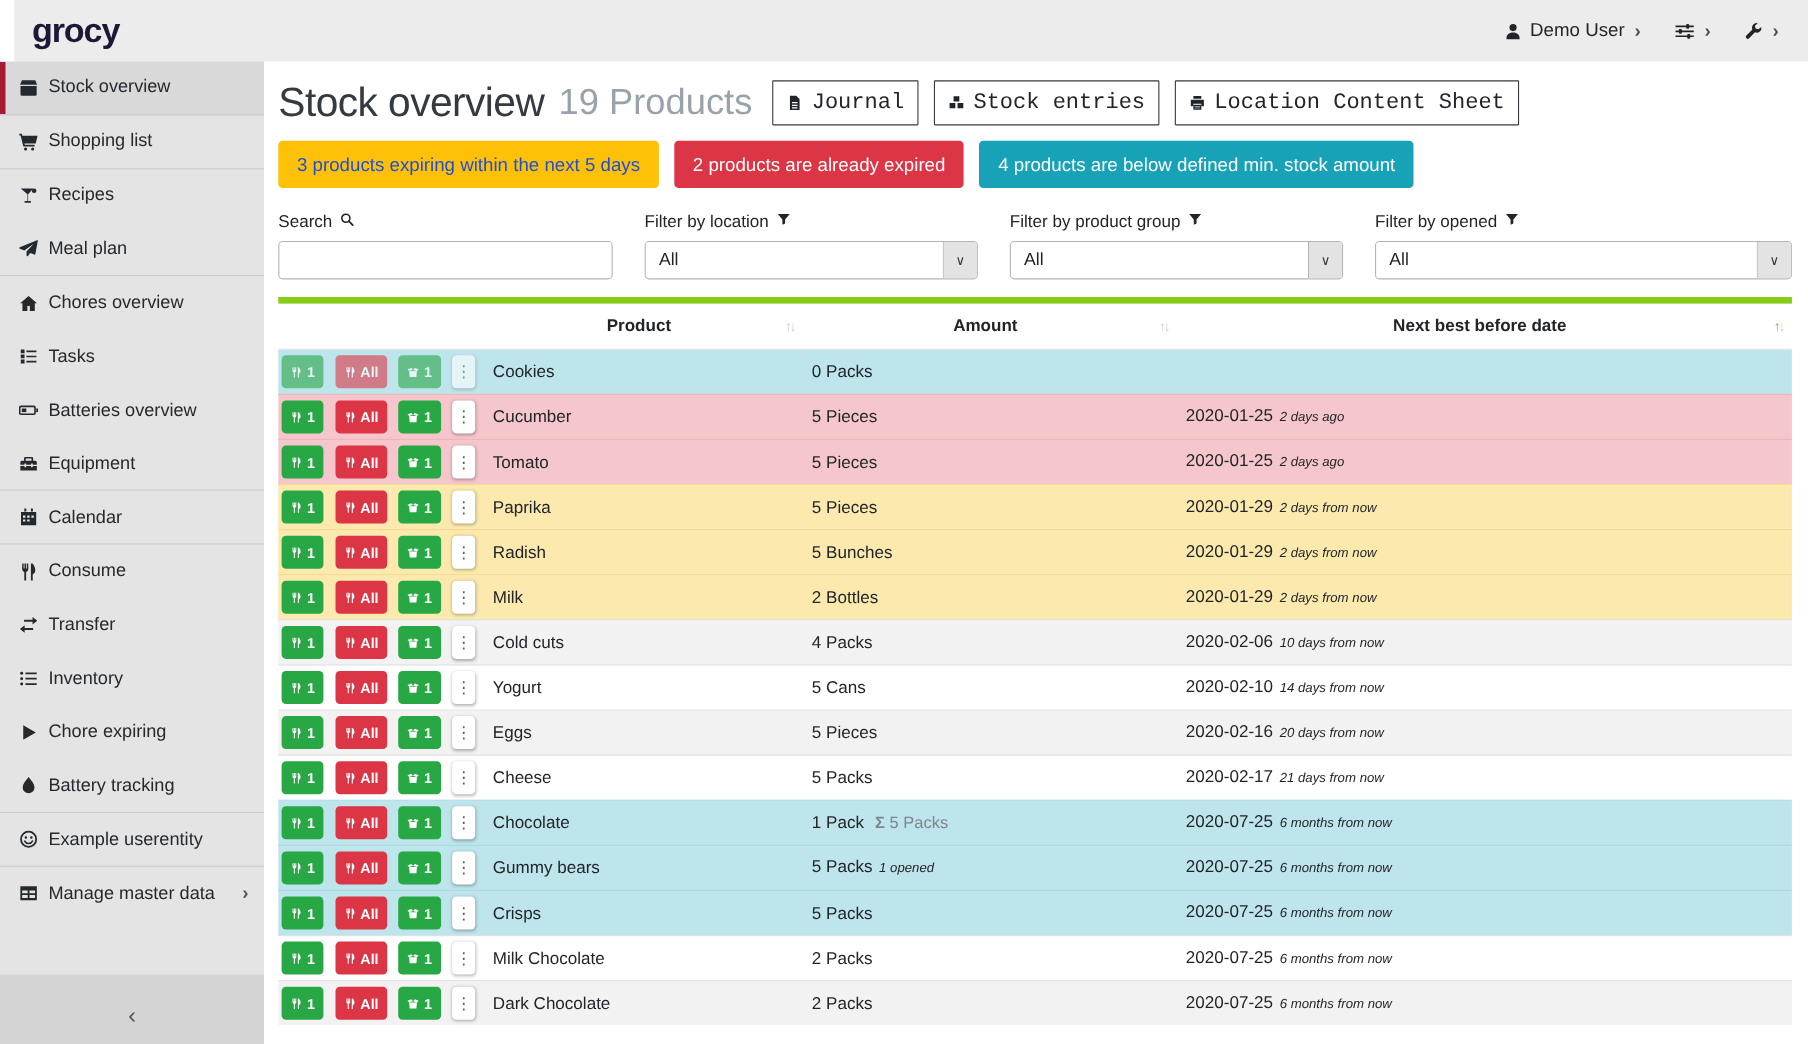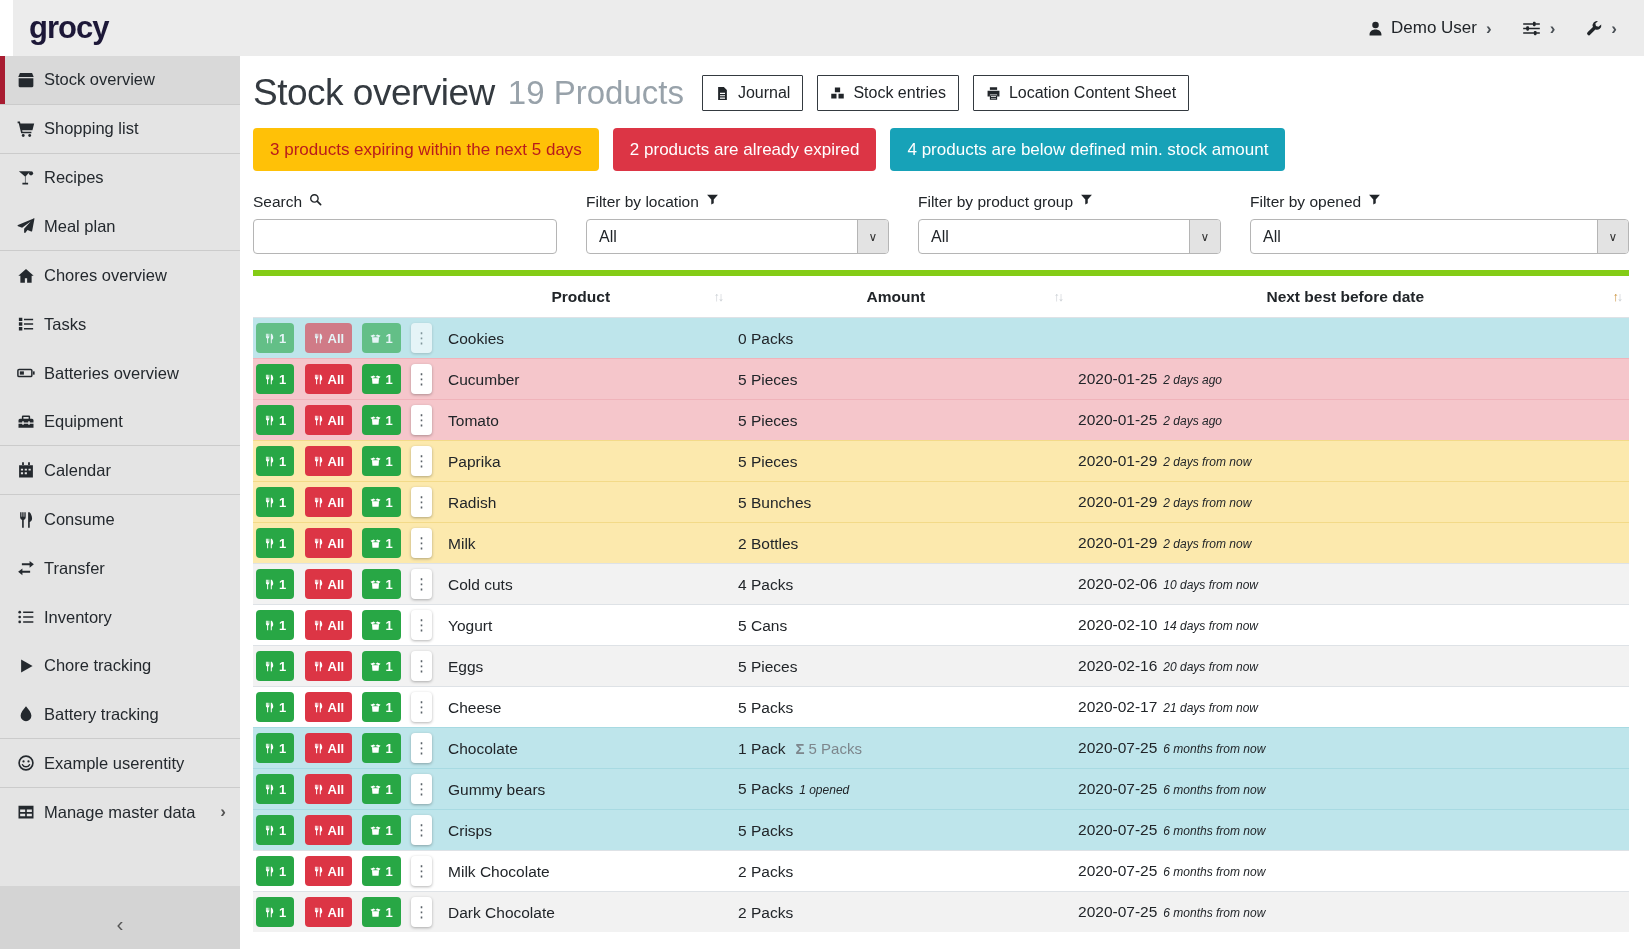--- a/index.html
+++ b/index.html
@@ -31,28 +31,28 @@
 
   
   .content { position:absolute; left:240px; top:56px; width:1404px; height:893px;
     background:#fff; padding:16px 15px 0 13px; overflow:hidden; }
 
   .title-row { display:flex; align-items:center; }
   .page-title { font-size:37px; font-weight:500; color:#343a40; margin:0; letter-spacing:-.5px; }
   .subtitle { font-size:33px; color:#98a2aa; margin-left:13px; font-weight:400; }
   .hdr-buttons { display:flex; gap:14px; margin-left:18px; }
   .btn-outline { display:inline-flex; align-items:center; gap:8px; border:1px solid #343a40;
-    border-radius:1px; background:#fff; padding:8px 12px; font-size:16px; color:#212529;
-    font-family:Liberation Sans, sans-serif; cursor:pointer; }
+    border-radius:1px; background:#fff; padding:8px 12px; font-size:20px; color:#212529;
+    font-family:Liberation Mono, monospace; cursor:pointer; }
   .btn-outline .icn { width:15px; height:15px; }
 
   .banner-row { display:flex; gap:14px; margin-top:14px; }
   .banner { border:none; border-radius:4px; padding:11px 17px; font-size:17px;
     font-family:inherit; cursor:pointer; line-height:1.25; }
-  .b-warning { background:#ffc107; color:#b91c1c; }
+  .b-warning { background:#ffc107; color:#1d4ed8; }
   .b-danger  { background:#dc3545; color:#fff; }
   .b-info    { background:#17a2b8; color:#fff; }
 
   .filters { display:grid; grid-template-columns:304px 303px 303px 1fr; column-gap:29px; margin-top:22px; }
   .f-label { display:flex; align-items:flex-start; gap:7px; font-size:15.5px; color:#212529; margin-bottom:8px; }
   .f-label .icn { width:13px; height:13px; }
   .f-input { height:35px; border:1px solid #b5b5b5; border-radius:4px; width:100%;
     font-size:16px; padding:0 10px; font-family:inherit; color:#212529; }
   .select { position:relative; height:35px; border:1px solid #b5b5b5; border-radius:4px;
     background:#fff; display:flex; align-items:center; padding:0 40px 0 12px; font-size:16px;
@@ -321,21 +321,21 @@
           <use href="#i-list"></use>
         </svg>
         <span>Inventory</span>
 
       </div>
 
       <div class="side-item">
         <svg class="icn">
           <use href="#i-play"></use>
         </svg>
-        <span>Chore tracking</span>
+        <span>Chore expiring</span>
 
       </div>
 
       <div class="side-item divided">
         <svg class="icn">
           <use href="#i-droplet"></use>
         </svg>
         <span>Battery tracking</span>
 
       </div>

